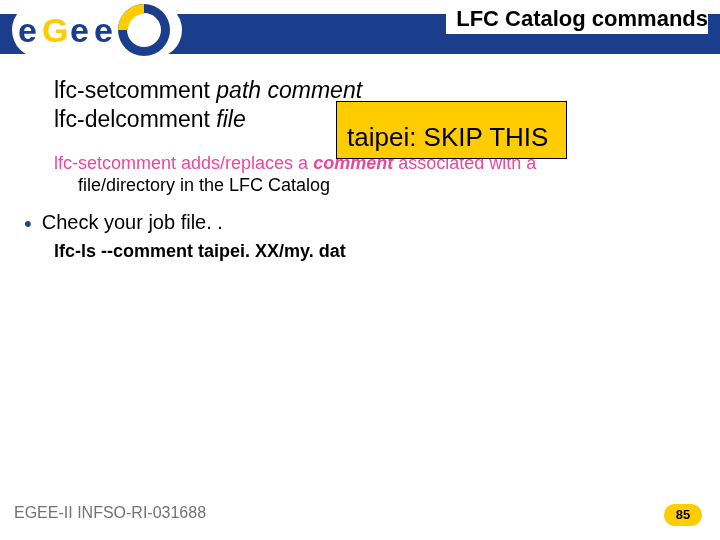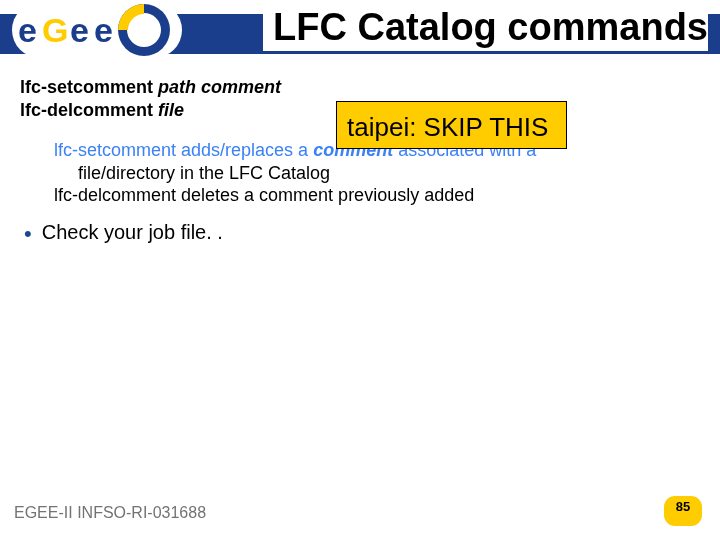--- a/index.html
+++ b/index.html
@@ -1,43 +1,43 @@
 <!DOCTYPE html>
 <html><head>
 <meta charset="utf-8">
 <style>
 html,body{margin:0;padding:0}
 body{width:720px;height:540px;background:#fff;font-family:Arial,Helvetica,sans-serif;position:relative;overflow:hidden}
 
 
 .hdr{position:absolute;left:0;right:0;top:14px;height:40px;background:#1a3e8c}
-.title{position:absolute;right:12px;top:6px;color:#000;font-size:38px;font-weight:bold;background:#fff;padding:0 0 2px 10px}
+.title{position:absolute;right:12px;top:6px;color:#000;font-size:22px;font-weight:bold;background:#fff;padding:0 0 2px 10px}
 .tagline{position:absolute;left:185px;top:40px;color:#fff;font-size:10px}
 
 
 .logo{position:absolute;left:12px;top:2px;width:170px;height:56px;background:#fff;border-radius:28px 28px 28px 28px}
 .logo svg{position:absolute;left:0;top:0}
 
 
 .content{position:absolute;left:20px;right:20px;top:76px}
 .h2{font-size:22px;font-weight:bold;font-style:italic;margin:0 0 8px 0;color:#000}
-.cmd{font-size:18px;font-weight:bold;color:#000;line-height:1.25}
+.cmd{margin-left:34px;font-size:23px;font-weight:normal;color:#000;line-height:1.25}
 .arg{font-style:italic}
-.callout{position:absolute;left:316px;top:25px;background:#ffcc00;border:1px solid #000;padding:10px 18px 5px 10px;font-size:26px;color:#000}
-.para{margin:18px 0 0 34px;font-size:18px;color:#3b82f6;line-height:1.25}
+.callout{position:absolute;left:316px;top:25px;background:#ffcc00;border:1px solid #000;padding:20px 18px 5px 10px;font-size:26px;color:#000}
+.para{margin:18px 0 0 34px;font-size:18px;color:#ec4899;line-height:1.25}
 .para2{margin:0 0 0 34px;font-size:18px;color:#000;line-height:1.25}
 .indent{margin-left:58px}
 .bul{margin:14px 0 0 4px;font-size:20px;color:#000}
 .bul .dot{color:#194a8d;font-size:22px;vertical-align:middle;margin-right:10px}
 .sub{margin:4px 0 0 34px;font-size:18px;font-weight:bold;color:#000}
 
 
 .foot-left{position:absolute;left:14px;bottom:18px;color:#737373;font-size:16px}
 .foot-right{position:absolute;right:18px;bottom:14px}
-.pg{display:inline-block;background:#ffcc00;border-radius:11px;min-width:30px;height:30px;line-height:22px;text-align:center;font-weight:bold;font-size:13px;color:#000;padding:0 4px}
+.pg{display:inline-block;background:#ffcc00;border-radius:11px;min-width:30px;height:22px;line-height:22px;text-align:center;font-weight:bold;font-size:13px;color:#000;padding:0 4px}
 </style>
 </head>
 <body>
 
 <div class="hdr">
   <div class="tagline">Enabling Grids for E-sciencE</div>
 </div>
 <div class="title">LFC Catalog commands</div>
 
 <div class="logo">
@@ -61,24 +61,24 @@
     <div class="cmd">
       <span>lfc-delcomment </span><span class="arg">file</span>
     </div>
     <div class="callout">taipei: SKIP THIS</div>
   </div>
 
   <div class="para">
     <span>lfc-setcomment adds/replaces a </span><b><i>comment</i></b><span> associated with a</span>
   </div>
   <div class="para2 indent">file/directory in the LFC Catalog</div>
-  <div class="para2">lfc-delcomment deletes a comment previously added</div>
 
 
   <div class="bul">
     <span class="dot">•</span><span>Check your job file. .</span>
   </div>
+  <div class="sub">lfc-ls --comment taipei. XX/my. dat</div>
 </div>
 
 <div class="foot-left">EGEE-II INFSO-RI-031688</div>
 <div class="foot-right">
   <span class="pg">85</span>
 </div>
 
 </body></html>

